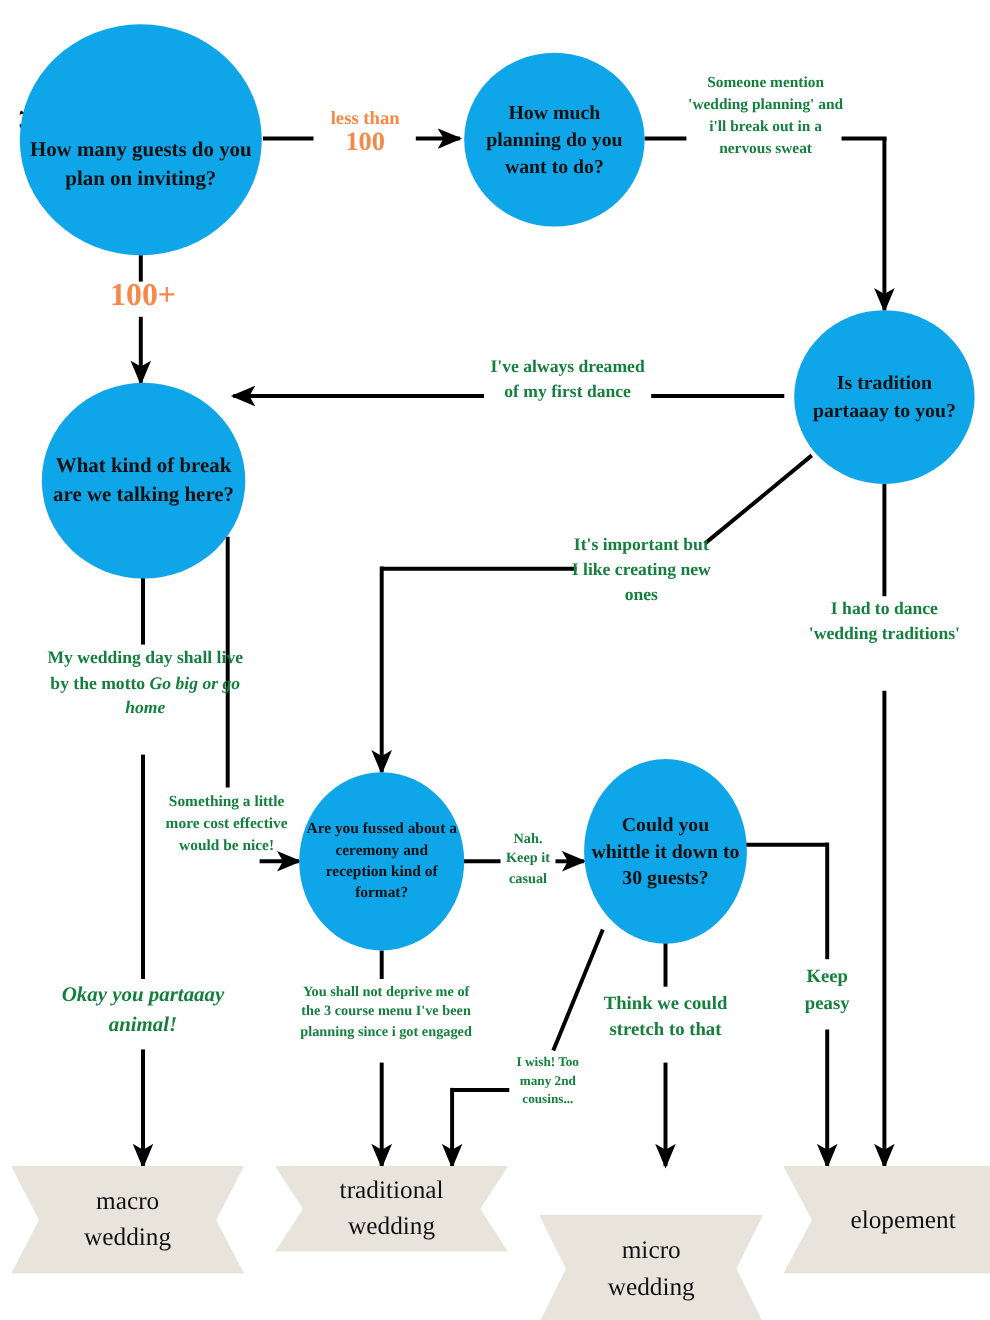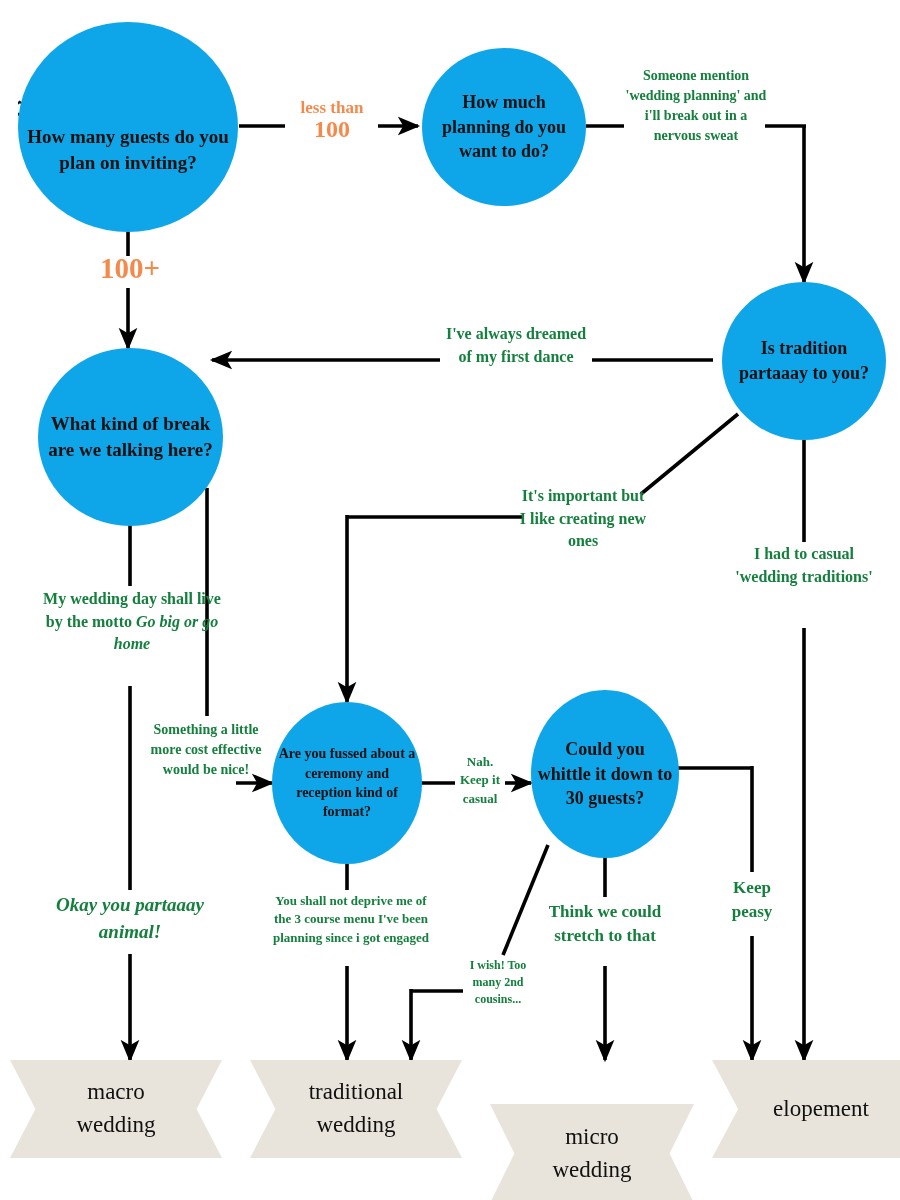--- a/index.html
+++ b/index.html
@@ -188,21 +188,21 @@
   </div>
 
   <div class="orange" style="left:84px; top:252px; width:92px; font-size:29px;">100+</div>
 
   <div class="label" style="left:622px; top:66px; width:148px; font-size:14px;">Someone mention 'wedding planning' and i'll break out in a nervous sweat</div>
 
   <div class="label" style="left:440px; top:323px; width:152px; font-size:16px;">I've always dreamed of my first dance</div>
 
   <div class="label" style="left:518px; top:485px; width:130px; font-size:16px;">It's important but I like creating new ones</div>
 
-  <div class="label" style="left:730px; top:543px; width:148px; font-size:16px;">I had to casual 'wedding traditions'</div>
+  <div class="label" style="left:730px; top:543px; width:148px; font-size:16px;">I had to dance 'wedding traditions'</div>
 
   <div class="label" style="left:40px; top:588px; width:184px; font-size:16px;">
     <span>My wedding day shall live by the motto </span><span class="italic">Go big or go home</span>
   </div>
 
   <div class="label" style="left:146px; top:720px; width:120px; font-size:14px;">Something a little more cost effective would be nice!</div>
 
   <div class="label italic" style="left:28px; top:892px; width:204px; font-size:19px;">Okay you partaaay animal!</div>
 
   <div class="label" style="left:268px; top:892px; width:166px; font-size:13px;">You shall not deprive me of the 3 course menu I've been planning since i got engaged</div>
@@ -215,21 +215,21 @@
 
   <div class="label" style="left:716px; top:876px; width:72px; font-size:17px;">Keep peasy</div>
 
   <div class="banner" style="left:10px; top:1060px; width:212px; height:98px;">
     <div>
       <div class="btxt">macro</div>
       <div class="btxt">wedding</div>
     </div>
   </div>
 
-  <div class="banner" style="left:250px; top:1060px; width:212px; height:98px;">
+  <div class="banner" style="left:250px; top:1060px; width:212px; height:78px;">
     <div>
       <div class="btxt">traditional</div>
       <div class="btxt">wedding</div>
     </div>
   </div>
 
   <div class="banner" style="left:490px; top:1104px; width:204px; height:99px;">
     <div>
       <div class="btxt">micro</div>
       <div class="btxt">wedding</div>

